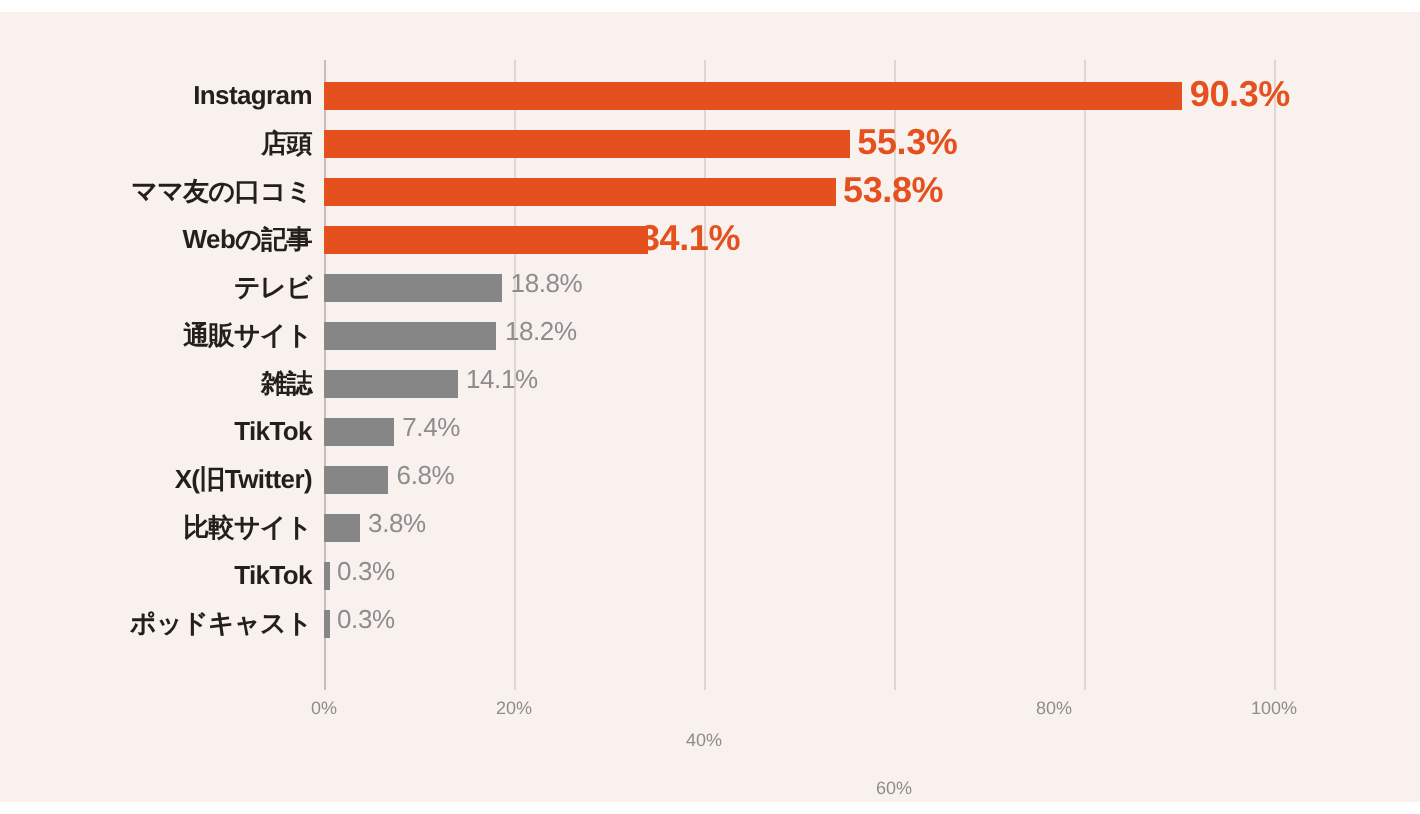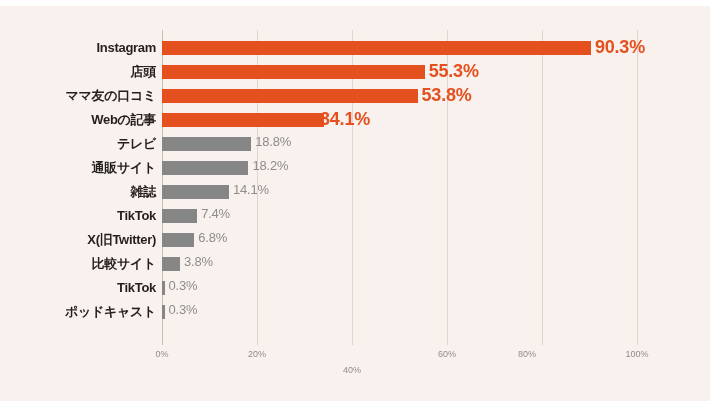--- a/index.html
+++ b/index.html
@@ -212,18 +212,18 @@
             <div class="bar" style="width: 2.5px;"></div>
             <div class="vlabel" style="left: 6.5px;">0.3%</div>
           </div>
         </div>
     </div>
 
     <div class="xticks" id="xticks">
         <div class="xtick" style="left: 0px;">0%</div>
         <div class="xtick" style="left: 95px;">20%</div>
         <div class="xtick" style="left: 190px; margin-top: 16px;">40%</div>
-        <div class="xtick" style="left: 285px;">60%</div>
+        <div class="xtick" style="left: 285px; margin-top: 40px;">60%</div>
         <div class="xtick" style="left: 365px;">80%</div>
         <div class="xtick" style="left: 475px;">100%</div>
       </div>
   </div>
 </div>
 
 </body></html>

